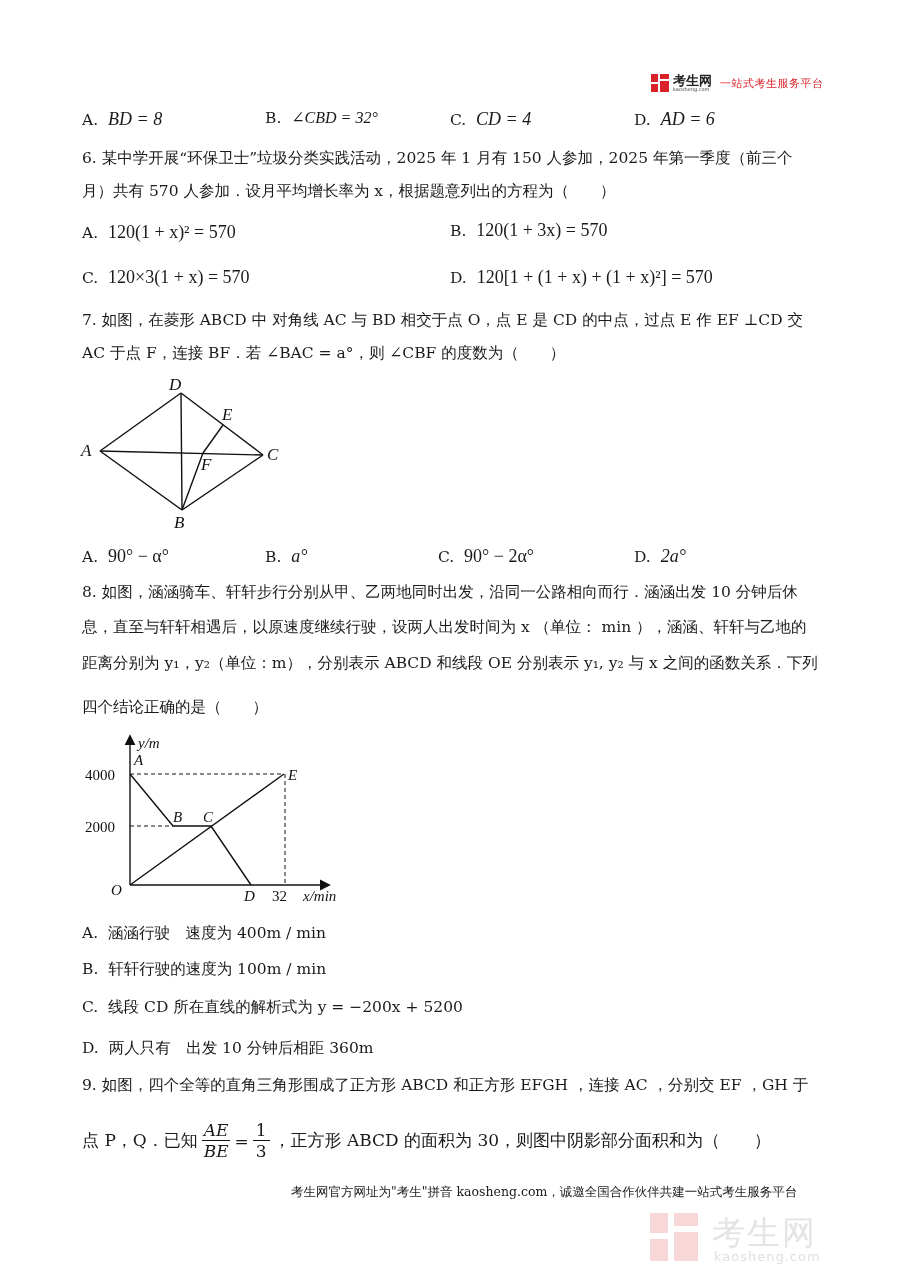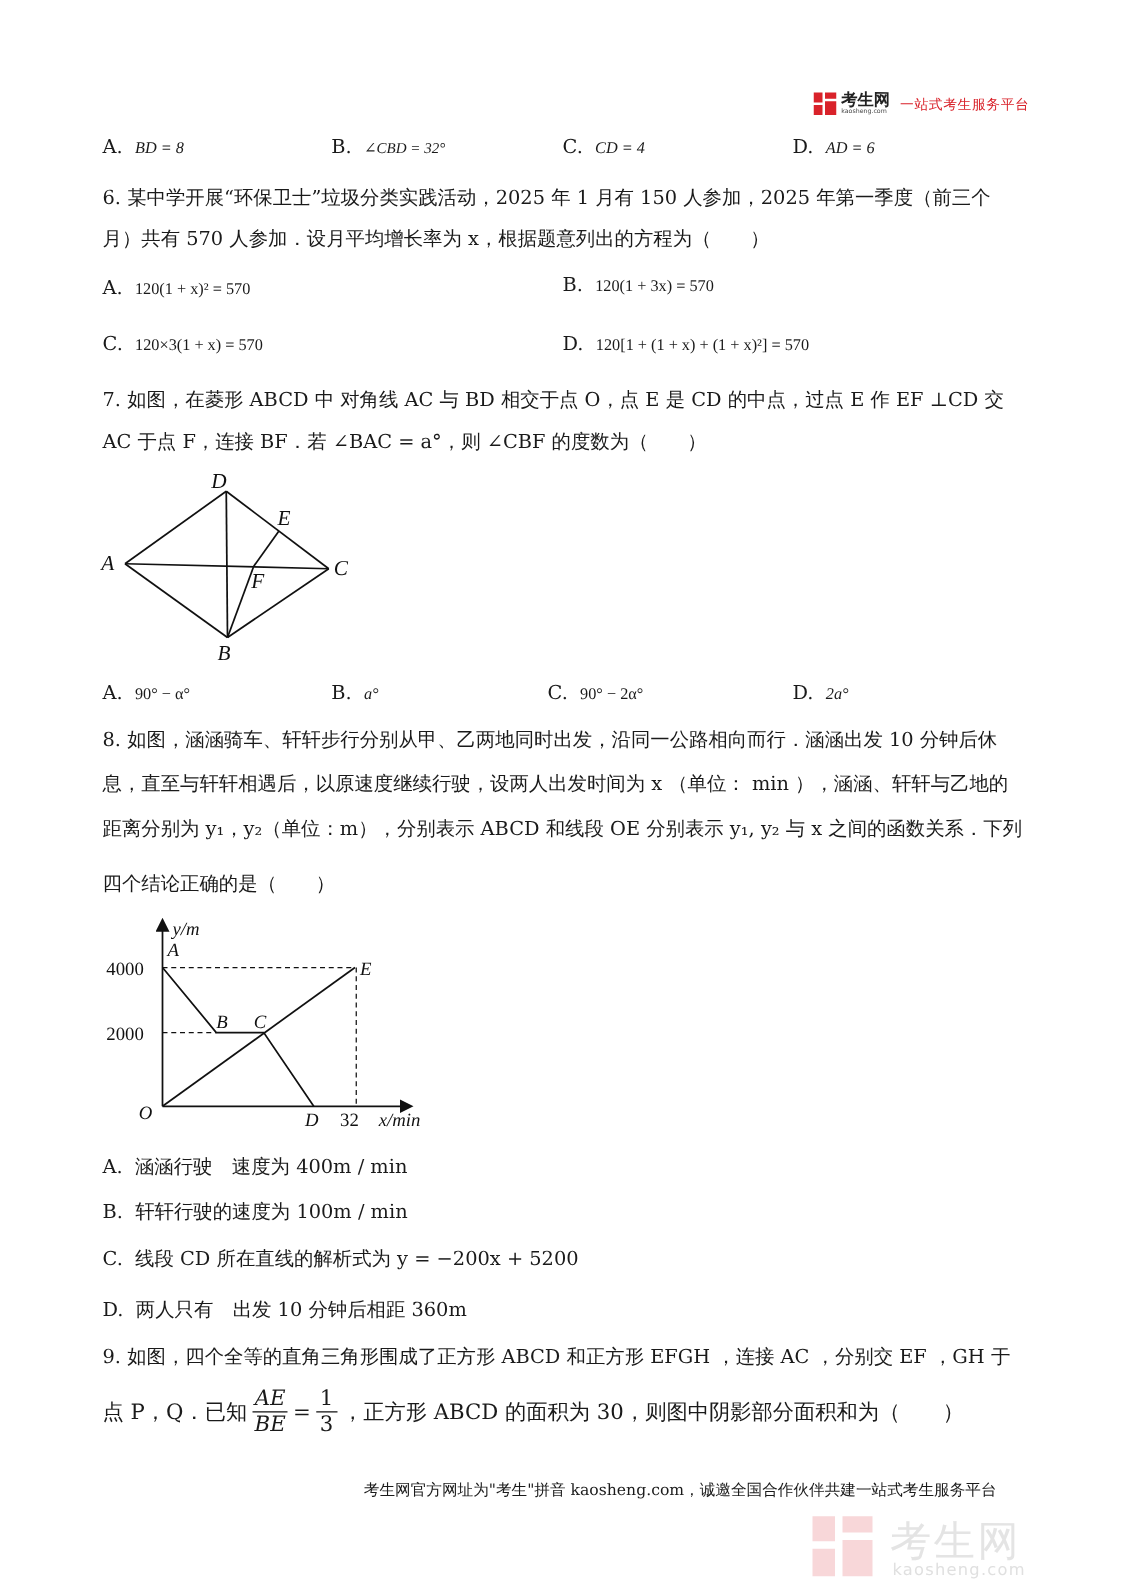--- a/index.html
+++ b/index.html
@@ -1,20 +1,20 @@
 <!DOCTYPE html>
 <html><head>
 <meta charset="utf-8">
 <style>
   html, body { margin: 0; padding: 0; background: #ffffff; }
   body { width: 900px; height: 1272px; position: relative; overflow: hidden;
          font-family: "DejaVu Serif", "Liberation Serif", serif; color: #1a1a1a; }
   .abs { position: absolute; }
   .line { position: absolute; font-size: 15.5px; white-space: nowrap; line-height: 1; }
-  .math { font-family: "Liberation Serif", "DejaVu Serif", serif; font-size: 13px; }
+  .math { font-family: "Liberation Serif", "DejaVu Serif", serif; font-size: 18px; }
   .it { font-style: italic; }
 
   
   .logo { position: absolute; left: 651px; top: 72px; height: 22px; display: flex; align-items: center; }
   .logo-mark { width: 18px; height: 18px; position: relative; margin-right: 4px; }
   .logo-mark .b { position: absolute; background: #d9222a; }
   .logo-text { display: flex; flex-direction: column; line-height: 1; margin-right: 8px; }
   .logo-text .cn { font-family: "DejaVu Sans", sans-serif; font-size: 13px; font-weight: bold; color: #222; letter-spacing: 0px; }
   .logo-text .en { font-family: "DejaVu Sans", sans-serif; font-size: 5px; color: #444; }
   .logo-slogan { font-family: "DejaVu Sans", sans-serif; font-size: 11px; color: #d9222a; letter-spacing: 0.5px; }
@@ -47,21 +47,21 @@
   <span class="logo-slogan">一站式考生服务平台</span>
 </div>
 
 <div>
   <div class="line" style="left:82px;top:110px;">
     <span>A.</span>&nbsp;
     <span class="math it">BD = 8</span>
   </div>
   <div class="line" style="left:265px;top:110px;">
     <span>B.</span>&nbsp;
-    <span class="math it" style="font-size:12px">∠CBD = 32°</span>
+    <span class="math it" style="font-size:16px">∠CBD = 32°</span>
   </div>
   <div class="line" style="left:450px;top:110px;">
     <span>C.</span>&nbsp;
     <span class="math it">CD = 4</span>
   </div>
   <div class="line" style="left:634px;top:110px;">
     <span>D.</span>&nbsp;
     <span class="math it">AD = 6</span>
   </div>
 </div>
@@ -186,21 +186,21 @@
   <div class="line" style="left:82px;top:1041px;">
     <span>D.</span>&nbsp;
     <span>两人只有　出发 10 分钟后相距 360m</span>
   </div>
 </div>
 
 <div>
   <div class="line" style="left:82px;top:1078px;">9. 如图，四个全等的直角三角形围成了正方形 ABCD 和正方形 EFGH ，连接 AC ，分别交 EF ，GH 于</div>
   <div class="abs" style="left:82px;top:1106px;display:flex;align-items:center;font-size:17px;white-space:nowrap;">
     <span>点 P，Q．已知</span>
-    <span style="display:inline-flex;flex-direction:column;align-items:center;margin:3px 4px;font-style:italic;">
+    <span style="display:inline-flex;flex-direction:column;align-items:center;margin:14px 4px;font-style:italic;">
       <span style="border-bottom:1px solid #111;padding:0 2px;">AE</span>
       <span>BE</span>
     </span>
     <span>=</span>
     <span style="display:inline-flex;flex-direction:column;align-items:center;margin:0 4px;">
       <span style="border-bottom:1px solid #111;padding:0 3px;">1</span>
       <span>3</span>
     </span>
     <span>，正方形 ABCD 的面积为 30，则图中阴影部分面积和为（　　）</span>
   </div>

